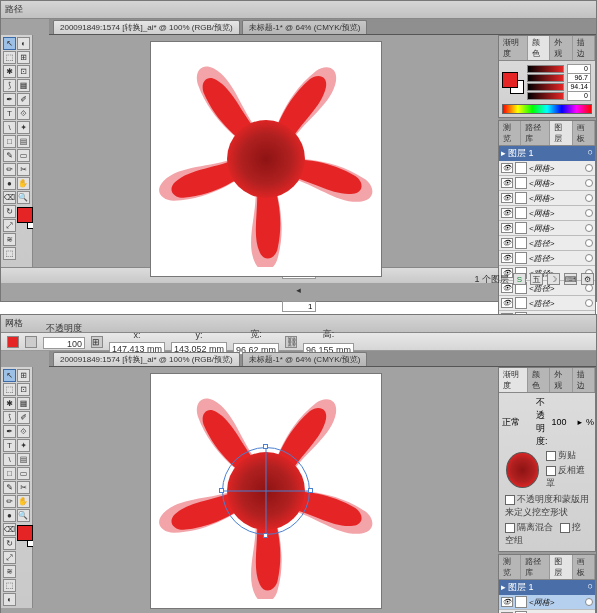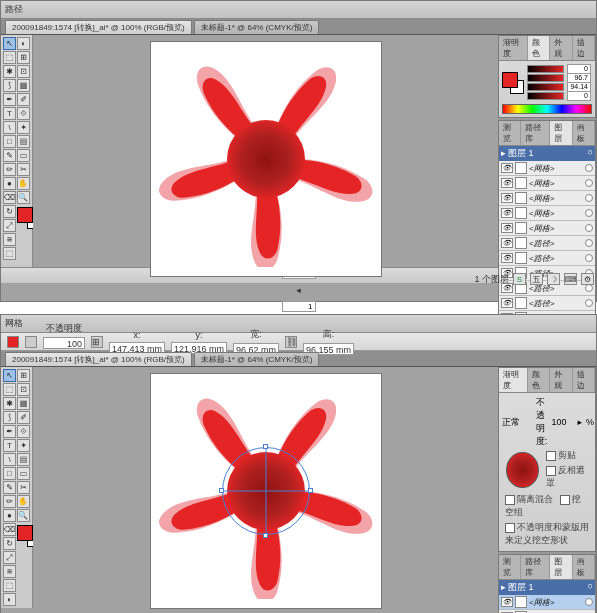--- a/index.html
+++ b/index.html
@@ -7,21 +7,21 @@
   .wrap { width: 597px; }
   .app { position: relative; background: #a2a2a2; border: 1px solid #777; }
   .app1 { height: 302px; }
   .app2 { height: 311px; margin-top: 12px; }
   .topbar { height: 18px; background: linear-gradient(#d5d5d5,#c1c1c1); border-bottom: 1px solid #888; display: flex; align-items: center; padding: 0 4px; gap: 4px; }
   .topbar .lbl { font-size: 9px; color: #333; }
   .optbar { height: 18px; background: linear-gradient(#e8e8e8,#d6d6d6); border-bottom:1px solid #999; display:flex; align-items:center; gap:6px; padding:0 6px; font-size:8px; color:#333;}
   .optbar .fld { display:flex; align-items:center; gap:2px;flex-direction:column;}
   .optbar .val { background:#fff; border:1px solid #999; padding:0 2px; height:12px; line-height:12px; min-width:42px; display:inline-block; text-align:right;}
   .optbar .ico { width:12px; height:12px; background:#ccc; border:1px solid #888; }
-  .tabbar { height: 16px; background:#8f8f8f; display:flex; align-items:flex-end; padding:0 4px; gap:2px; border-bottom:1px solid #555;}
+  .tabbar { height: 16px; background:#8f8f8f; display:flex; align-items:flex-end; padding:0 4px; gap:2px; border-bottom:1px solid #555;margin-left:48px;}
   .tab { background:linear-gradient(#e6e6e6,#cfcfcf); border:1px solid #787878; border-bottom:none; padding:1px 6px; font-size:8px; color:#333; border-radius:2px 2px 0 0;}
   .tab.inactive { background:linear-gradient(#c7c7c7,#b5b5b5);}
   .mainrow { display:flex; height:calc(100% - 68px);}
   .toolcol { width:32px; background:linear-gradient(#d3d3d3,#c9c9c9); border-right:1px solid #888; display:flex; flex-direction:column; flex-wrap:wrap; align-content:flex-start; padding:2px; gap:1px;}
   .tool { width:13px; height:13px; background:#e2e2e2; border:1px solid #8a8a8a; display:flex; align-items:center; justify-content:center; font-size:8px; color:#333;}
   .tool.active { background:#9cc0e6; border-color:#3a6aa8;}
   .swatch-main { width:26px; height:22px; margin-top:2px; position:relative;}
   .swatch-main .fg { position:absolute; left:0; top:0; width:16px; height:16px; background:#e52525; border:1px solid #000;}
   .swatch-main .bg { position:absolute; right:0; bottom:0; width:16px; height:16px; background:#fff; border:1px solid #000;}
   .canvasarea { flex:1; background:#a2a2a2; position:relative; display:flex; align-items:flex-start; justify-content:center; padding-top:6px;}
@@ -281,21 +281,21 @@
           <span class="val">100</span>
           <span>▸ %</span>
         </div>
     <span class="ico">⊞</span>
     <div class="fld">
           <span>x:</span>
           <span class="val">147.413 mm</span>
         </div>
     <div class="fld">
           <span>y:</span>
-          <span class="val">121.916 mm</span>
+          <span class="val">143.052 mm</span>
         </div>
     <div class="fld">
           <span>宽:</span>
           <span class="val">96.62 mm</span>
         </div>
     <span class="ico">⛓</span>
     <div class="fld">
           <span>高:</span>
           <span class="val">96.155 mm</span>
         </div>
@@ -387,22 +387,22 @@
             <span>▸</span>
                 <span>%</span>
           </div>
           <div style="display:flex; ">
             <div class="circ"></div>
             <div>
               <div class="appearline"><span class="chk"></span><span>剪贴</span></div>
               <div class="appearline"><span class="chk"></span><span>反相遮罩</span></div>
             </div>
           </div>
+          <div class="appearline"><span class="chk"></span><span>不透明度和蒙版用来定义挖空形状</span></div>
           <div class="appearline"><span class="chk"></span><span>隔离混合</span> &nbsp; <span class="chk"></span><span>挖空组</span></div>
-          <div class="appearline"><span class="chk"></span><span>不透明度和蒙版用来定义挖空形状</span></div>
         </div>
       </div>
 
       <div class="panel layers">
         <div class="ptabs">
           <div class="ptab">测览</div>
           <div class="ptab">路径库</div>
           <div class="ptab active">图层</div>
           <div class="ptab">画板</div>
         </div>

